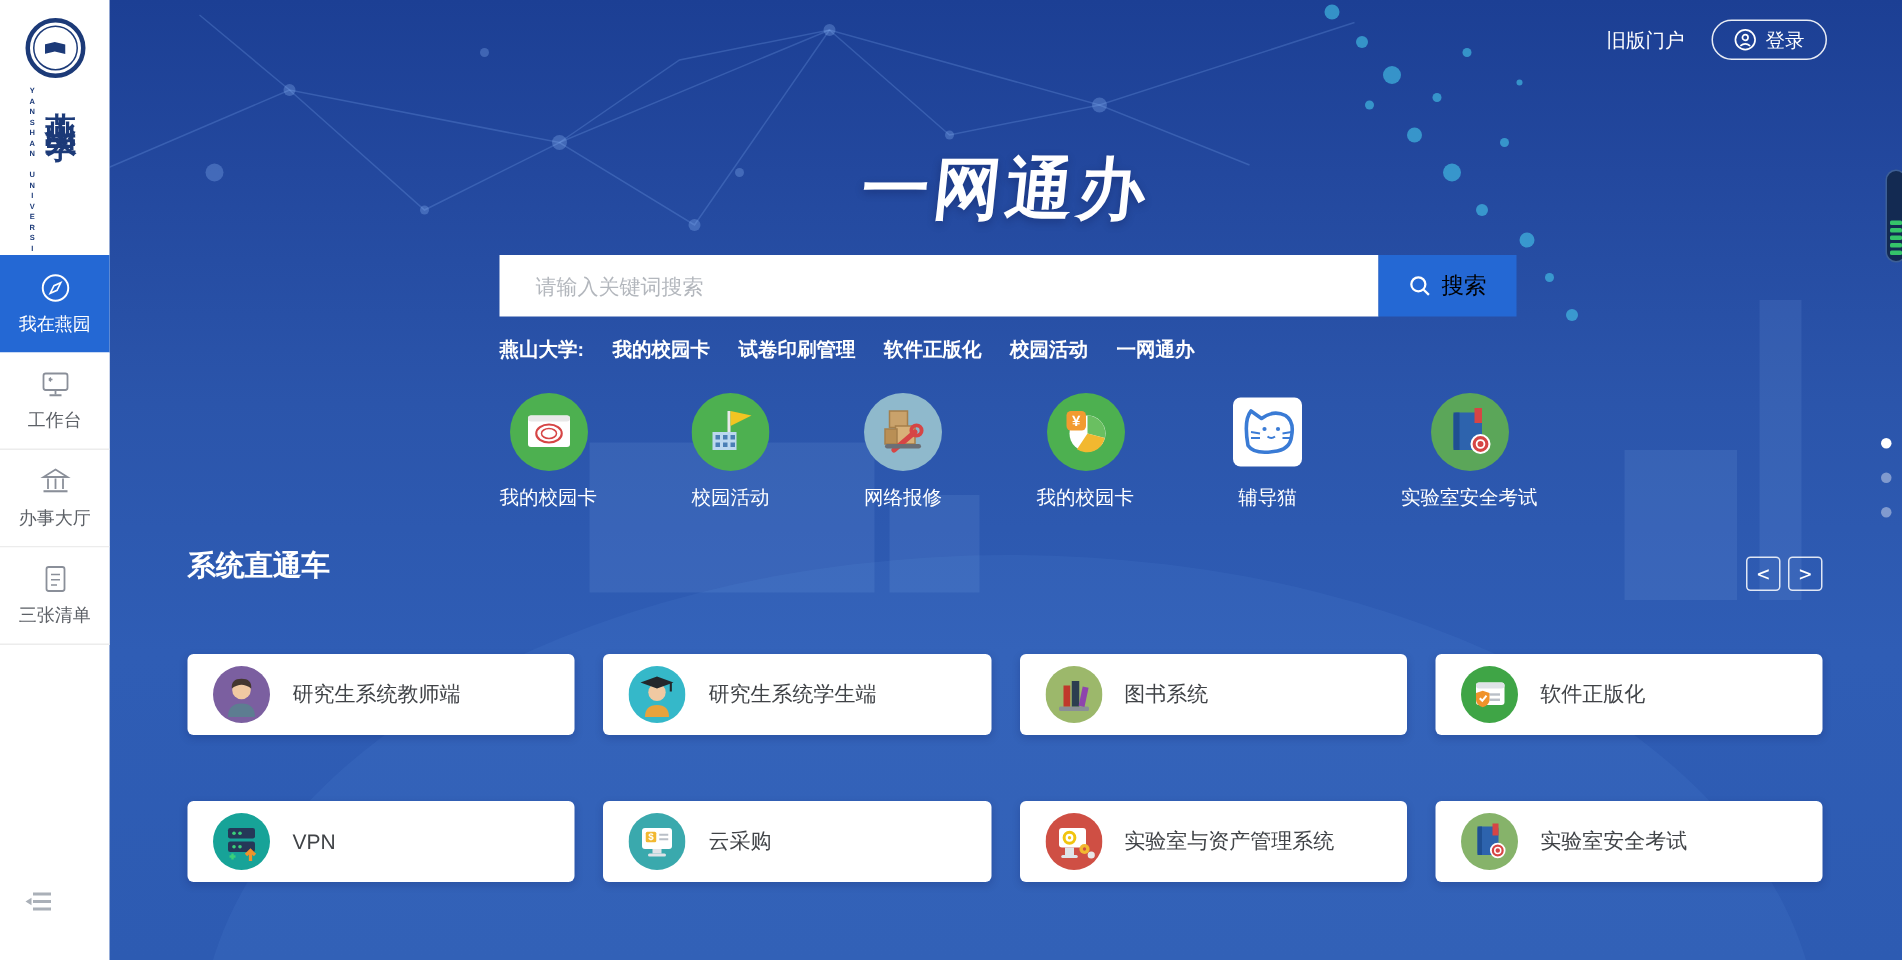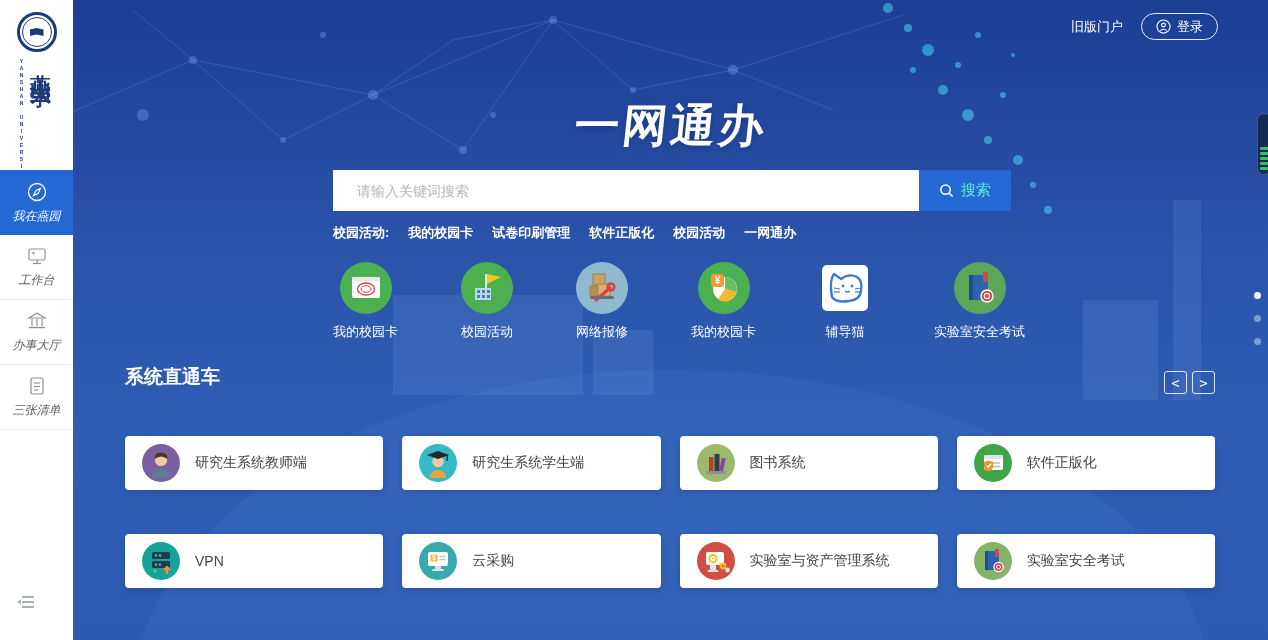--- a/index.html
+++ b/index.html
@@ -18,21 +18,21 @@
   .emblem-book { width:14px; height:8px; background:#1c3a78;
     clip-path:polygon(0 20%,50% 0,100% 20%,100% 100%,50% 80%,0 100%); }
   .logo-text { display:flex; margin-top:6px; }
   .logo-en { writing-mode:vertical-rl; text-orientation:upright; font-size:5px;
     color:#1c3a78; letter-spacing:1px; margin-right:2px; font-weight:bold; }
   .logo-cn { writing-mode:vertical-rl; font-size:21px; font-weight:bold; color:#1c3a78;
     font-family:"Liberation Serif", serif; letter-spacing:4px; }
   .nav { position:absolute; top:170px; left:0; width:73px; }
   .nav-item { height:65px; display:flex; flex-direction:column; align-items:center;
     justify-content:center; gap:5px; font-size:12px; color:#5c6066; cursor:pointer;
-    border-bottom:1px solid #ececec; background:#fff;font-style:italic; }
+    border-bottom:1px solid #ececec; background:#fff; }
   .nav-item.active { background:#2468d4; color:#fff; border-bottom:none; }
   .nav-item svg { display:block; }
   .collapse { position:absolute; left:16px; bottom:26px; cursor:pointer; }
 
   
   .main { position:absolute; left:73px; top:0; width:1195px; height:640px;
     overflow:hidden;
     background:linear-gradient(180deg,#1c3f94 0%, #23489e 18%, #2b55ab 42%, #2f5db5 68%, #2d5bb2 100%); }
   .deco { position:absolute; left:0; top:0; pointer-events:none; }
 
@@ -44,21 +44,21 @@
 
   .hero-title { position:absolute; top:96px; left:0; width:100%; text-align:center;
     color:#fff; font-size:45px; font-weight:bold; letter-spacing:3px;
     transform:skewX(-6deg); text-shadow:0 2px 6px rgba(0,0,40,.25); z-index:3; }
 
   .search-wrap { position:absolute; left:260px; top:170px; width:678px; height:41px;
     display:flex; z-index:3; }
   .search-input { flex:1; border:none; outline:none; padding:0 24px; font-size:14px;
     color:#333; background:#fff; }
   .search-input::placeholder { color:#b3b7bd; }
-  .search-btn { width:92px; background:#2468d4; color:#5eead4; border:none; font-size:15px;
+  .search-btn { width:92px; background:#2468d4; color:#000000; border:none; font-size:15px;
     display:flex; align-items:center; justify-content:center; gap:7px; cursor:pointer; }
 
   .hot-row { position:absolute; left:260px; top:224px; display:flex; gap:19px;
     color:#fff; font-size:13px; font-weight:bold; z-index:3; }
   .hot-kw { cursor:pointer; }
 
   .quick-row { position:absolute; left:260px; top:262px; width:692px; display:flex;
     justify-content:space-between; z-index:3; }
   .quick-item { display:flex; flex-direction:column; align-items:center; gap:9px;
     color:#fff; font-size:13px; cursor:pointer; }
@@ -158,21 +158,21 @@
       <button class="search-btn">
         <svg width="15" height="15" viewBox="0 0 16 16">
           <circle cx="7" cy="7" r="5" fill="none" stroke="#fff" stroke-width="1.6"></circle>
           <line x1="10.8" y1="10.8" x2="14.5" y2="14.5" stroke="#fff" stroke-width="1.6"></line>
         </svg>
         <span>搜索</span>
       </button>
     </div>
 
     <div class="hot-row">
-      <span>校园活动:</span>
+      <span>燕山大学:</span>
       <span class="hot-kw">我的校园卡</span>
       <span class="hot-kw">试卷印刷管理</span>
       <span class="hot-kw">软件正版化</span>
       <span class="hot-kw">校园活动</span>
       <span class="hot-kw">一网通办</span>
     </div>
 
     <div class="quick-row">
 
       <div class="quick-item">

